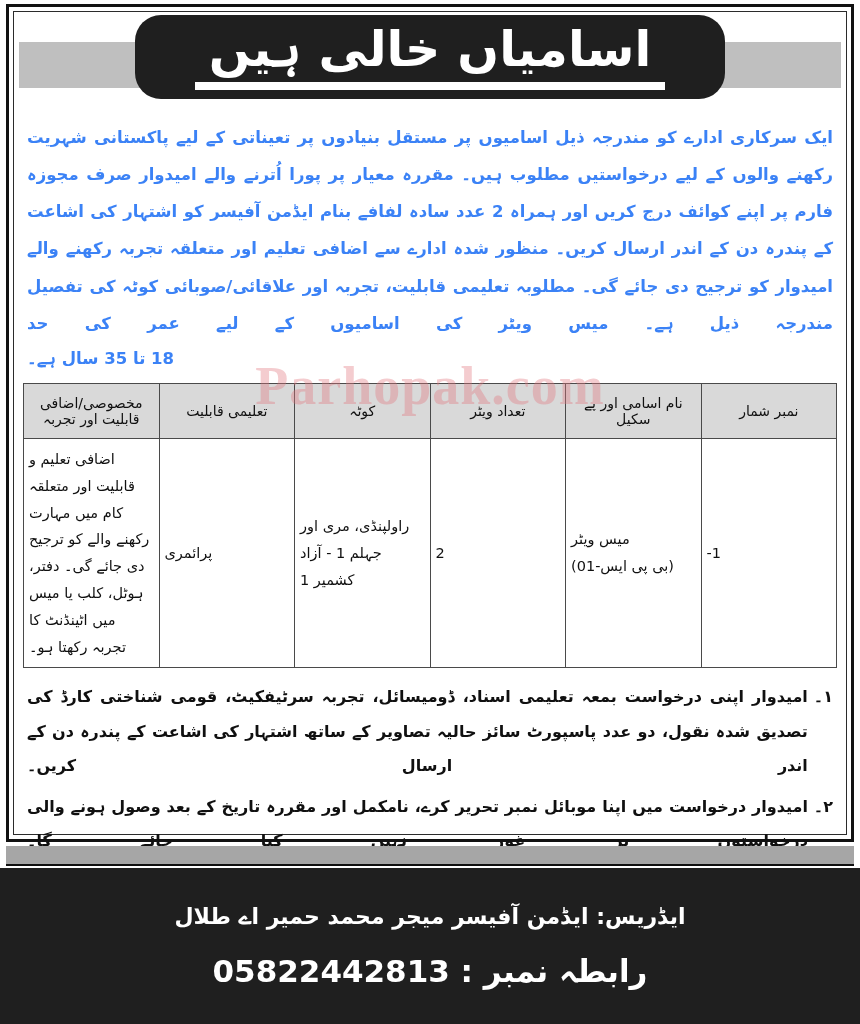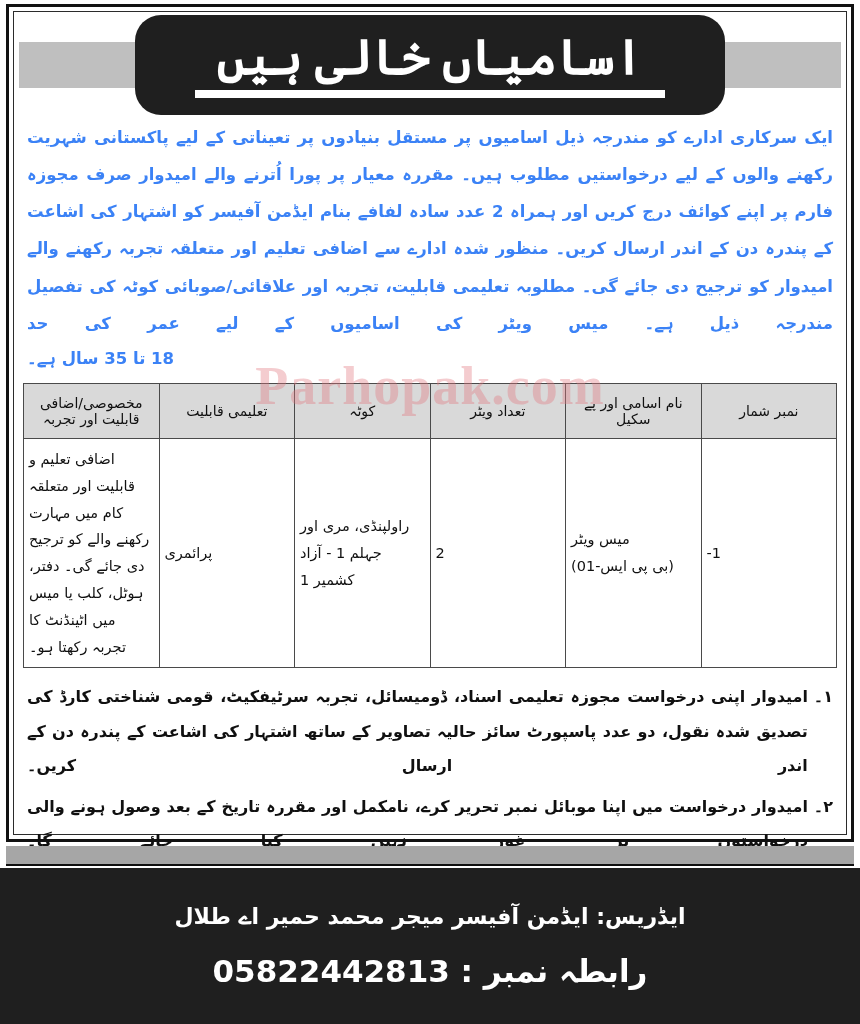--- a/index.html
+++ b/index.html
@@ -57,28 +57,27 @@
     background: #bfbfbf;
   }
   .banner-grey.left  { left: 10px;  width: 255px; }
   .banner-grey.right { right: 10px; width: 255px; }
   .banner-black {
     position: absolute;
     left: 50%;
     transform: translateX(-50%);
     top: 0;
     width: 590px;
-    height: 100px;
+    height: 84px;
     background: #1f1f1f;
     border-radius: 26px;
     display: flex;
     flex-direction: column;
     align-items: center;
     justify-content: center;
-    font-family: Liberation Serif, serif;
   }
   .banner-title {
     color: #ffffff;
     font-size: 49px;
     font-weight: bold;
     letter-spacing: 3px;
     line-height: 1;
     white-space: nowrap;
     direction: rtl;
   }
@@ -281,21 +280,21 @@
             <td class="c-edu">پرائمری</td>
             <td class="c-extra">اضافی تعلیم و قابلیت اور متعلقہ کام میں مہارت رکھنے والے کو ترجیح دی جائے گی۔ دفتر، ہوٹل، کلب یا میس میں اٹینڈنٹ کا تجربہ رکھتا ہو۔</td>
           </tr>
         </tbody>
       </table>
 
       <div class="conditions">
 
         <div class="cond">
           <span class="cond-num">۱۔</span>
-          <span class="cond-text">امیدوار اپنی درخواست مجوزہ تعلیمی اسناد، ڈومیسائل، تجربہ سرٹیفکیٹ، قومی شناختی کارڈ کی تصدیق شدہ نقول، دو عدد پاسپورٹ سائز حالیہ تصاویر کے ساتھ اشتہار کی اشاعت کے پندرہ دن کے اندر ارسال کریں۔</span>
+          <span class="cond-text">امیدوار اپنی درخواست بمعہ تعلیمی اسناد، ڈومیسائل، تجربہ سرٹیفکیٹ، قومی شناختی کارڈ کی تصدیق شدہ نقول، دو عدد پاسپورٹ سائز حالیہ تصاویر کے ساتھ اشتہار کی اشاعت کے پندرہ دن کے اندر ارسال کریں۔</span>
         </div>
 
         <div class="cond">
           <span class="cond-num">۲۔</span>
           <span class="cond-text">امیدوار درخواست میں اپنا موبائل نمبر تحریر کرے، نامکمل اور مقررہ تاریخ کے بعد وصول ہونے والی درخواستوں پر غور نہیں کیا جائے گا۔</span>
         </div>
 
         <div class="cond">
           <span class="cond-num">۳۔</span>
           <span class="cond-text">امیدوار جن کی عمر اشتہار کی اشاعت کے پندرہ دن کے بعد تک 18 سے 30 سال تک ہے درخواست دے سکتا ہے۔</span>

